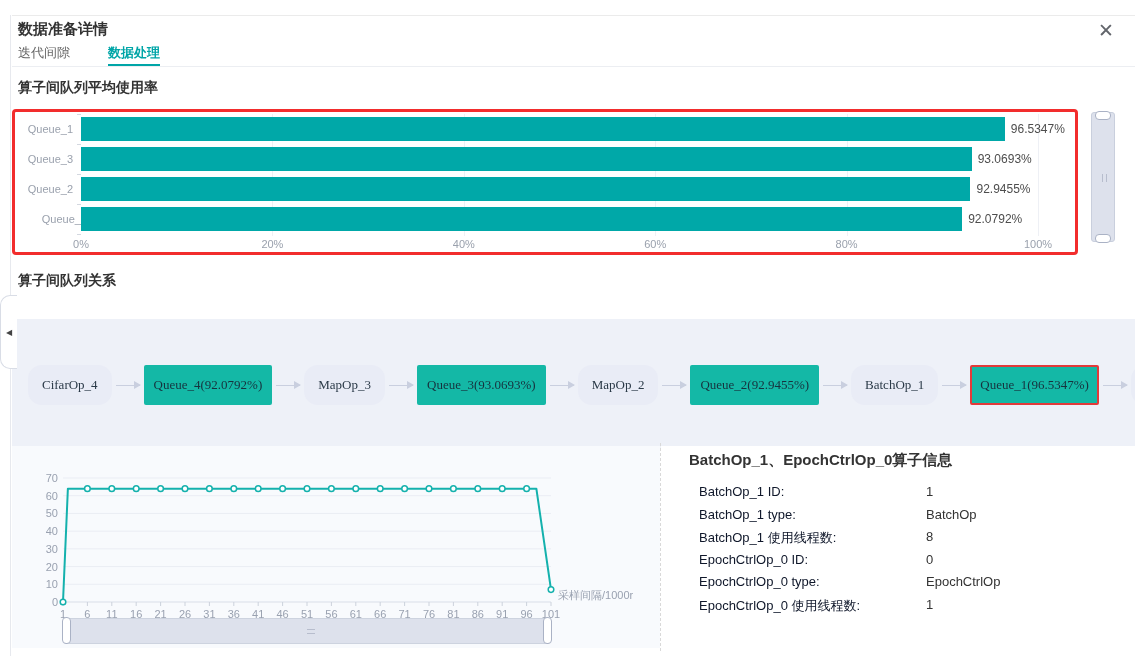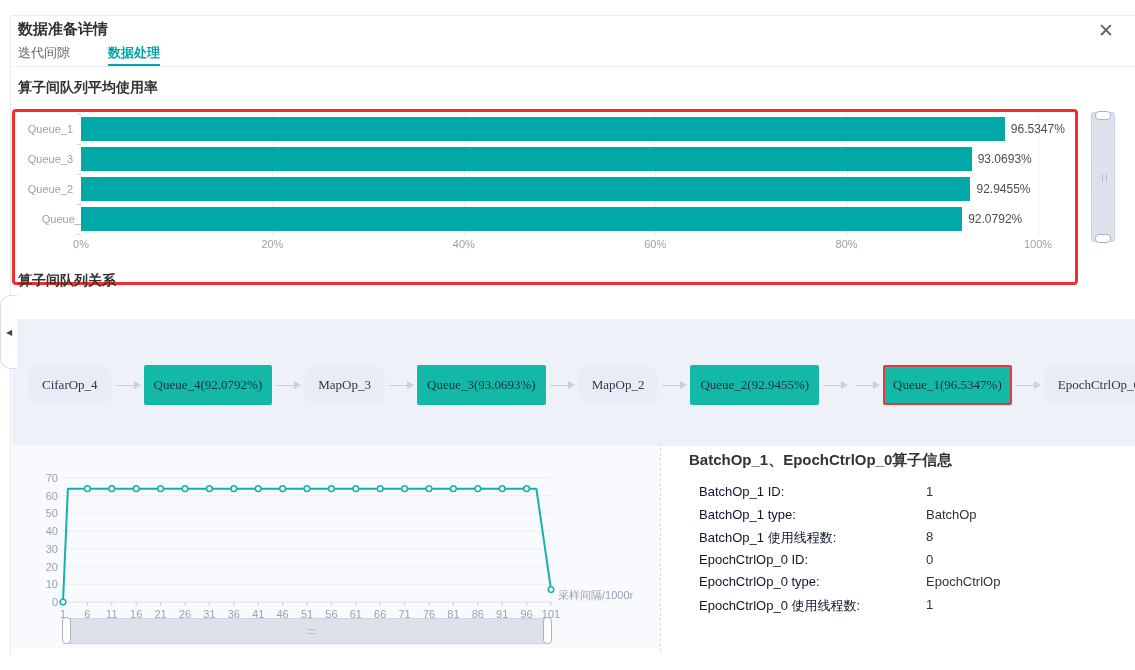--- a/index.html
+++ b/index.html
@@ -18,21 +18,21 @@
   .tab{color:#666;padding-bottom:6px;cursor:pointer;}
   .tab.active{color:#00a5a7;font-weight:bold;border-bottom:2px solid #00a5a7;}
   .tabs-divider{position:absolute;left:12px;right:0;top:66px;height:1px;background:#eceef2;}
 
   .section-title{position:absolute;font-size:14px;font-weight:bold;color:#333;}
   #sec1-title{left:18px;top:79px;}
   #sec2-title{left:18px;top:272px;}
 
   
   .barchart-box{
-    position:absolute;left:12px;top:109px;width:1066px;height:176px;
+    position:absolute;left:12px;top:109px;width:1066px;height:146px;
     border:3px solid #f22d2d;border-radius:4px;background:#fff;box-sizing:border-box;
   }
   .bar-gridline{position:absolute;top:2px;height:122px;width:1px;background:#eef0f5;}
   .bar-axis-tickmark{position:absolute;width:4px;height:1px;background:#d4d8e0;}
   .bar-cat-label{position:absolute;left:0;width:58px;text-align:right;font-size:11px;color:#9aa1ad;line-height:24px;}
   .bar-fill{position:absolute;height:24px;background:#00a8a8;}
   .bar-val{position:absolute;font-size:12px;color:#4d4d4d;line-height:24px;}
   .bar-xtick{position:absolute;top:126px;font-size:11px;color:#9aa1ad;transform:translateX(-50%);}
 
   
@@ -150,20 +150,21 @@
       <i></i>
     </div>
     <div class="flow-node op">MapOp_2</div>
     <div class="flow-arrow">
       <i></i>
     </div>
     <div class="flow-node queue">Queue_2(92.9455%)</div>
     <div class="flow-arrow">
       <i></i>
     </div>
+    <div class="flow-node op">BatchOp_1</div>
     <div class="flow-arrow">
       <i></i>
     </div>
     <div class="flow-node queue selected">Queue_1(96.5347%)</div>
     <div class="flow-arrow">
       <i></i>
     </div>
     <div class="flow-node op">EpochCtrlOp_0</div>
   </div>
 <div class="collapse-tab">

